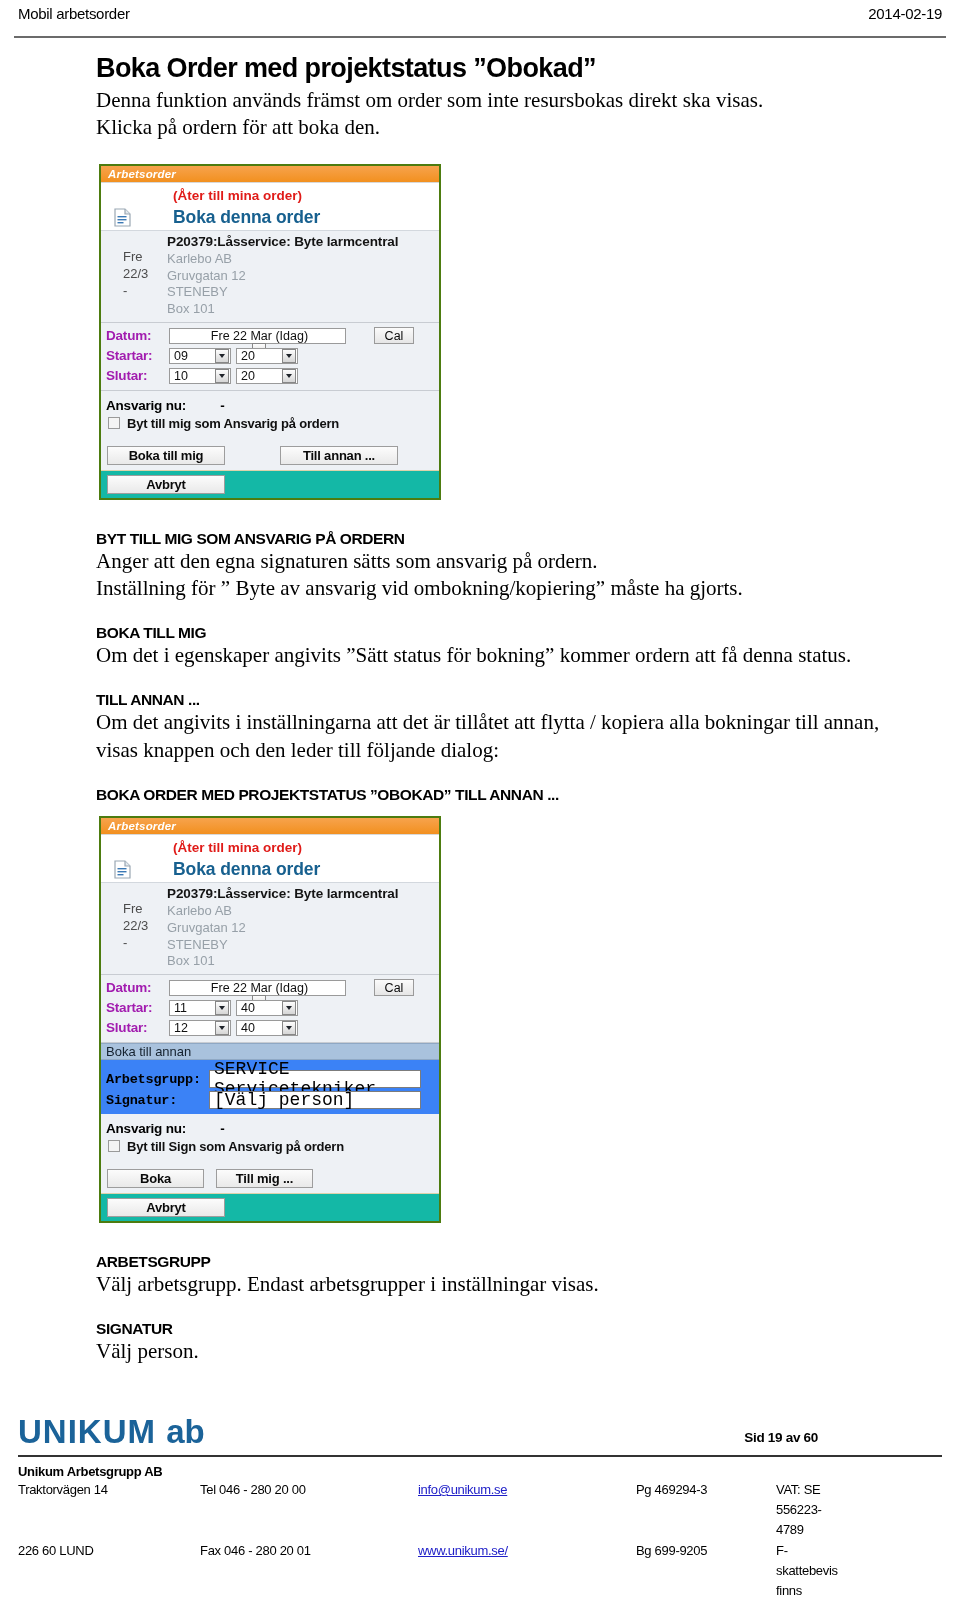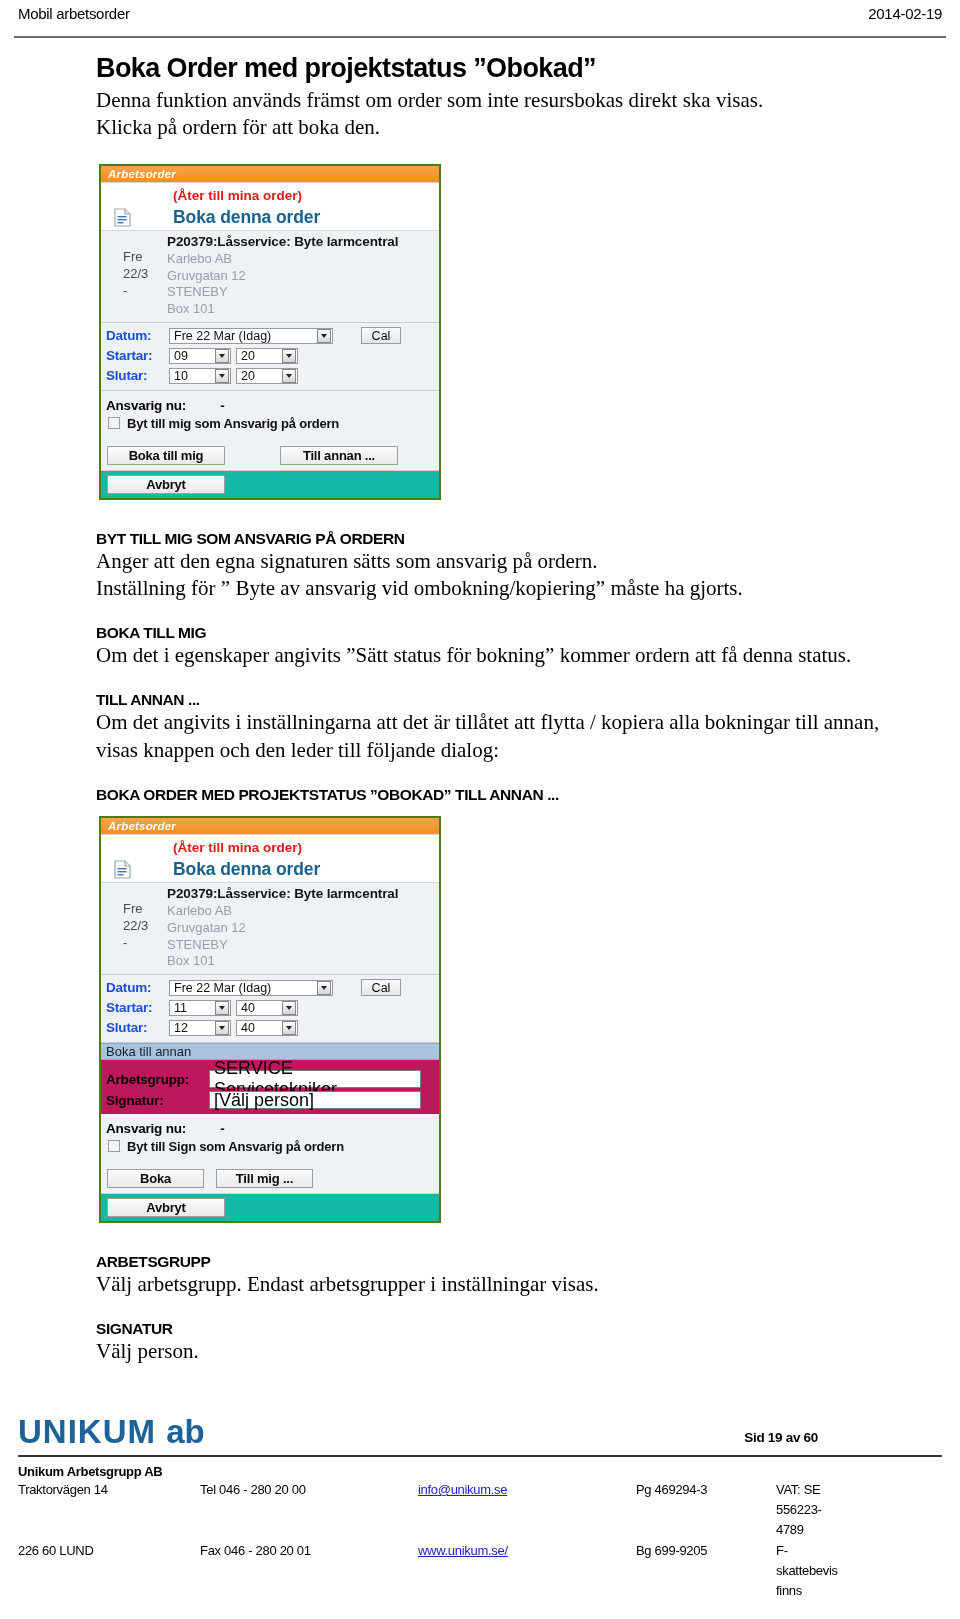--- a/index.html
+++ b/index.html
@@ -171,35 +171,35 @@
   .frow {
     display: flex;
     align-items: center;
     height: 20px;
     padding-left: 5px;
   }
   .flabel {
     width: 63px;
     font-size: 13.5px;
     font-weight: bold;
-    color: #1d4ed8;
+    color: #a21caf;
     letter-spacing: -0.2px;
   }
   .combo {
     height: 16px;
     background: #ffffff;
     border: 1px solid #9a9a9a;
     display: flex;
     align-items: center;
     justify-content: space-between;
     font-size: 12.5px;
     color: #101010;
     padding-left: 4px;
   }
-  .combo.wide { width: 164px; }
+  .combo.wide { width: 177px; flex-direction: column; }
   .combo.narrow { width: 62px; margin-right: 5px; }
   .combo .arrow {
     width: 14px; height: 14px;
     margin: 0 1px 0 0;
     background: linear-gradient(#fdfdfd, #d6d6d6);
     border: 1px solid #878787;
     display: flex;
     align-items: center;
     justify-content: center;
     flex: none;
@@ -230,22 +230,23 @@
     border-bottom: 1px solid #8fa8c4;
     height: 17px;
     display: flex;
     align-items: center;
     padding-left: 5px;
     font-size: 13px;
     color: #14212e;
   }
 
   .select-block {
-    background: #be185d;
+    background: #3b82f6;
     padding: 9px 0 3px 0;
+    font-family: Liberation Mono, monospace;
   }
   .srow {
     display: flex;
     align-items: center;
     height: 21px;
     padding-left: 5px;
   }
   .slabel {
     width: 103px;
     font-size: 13.5px;

